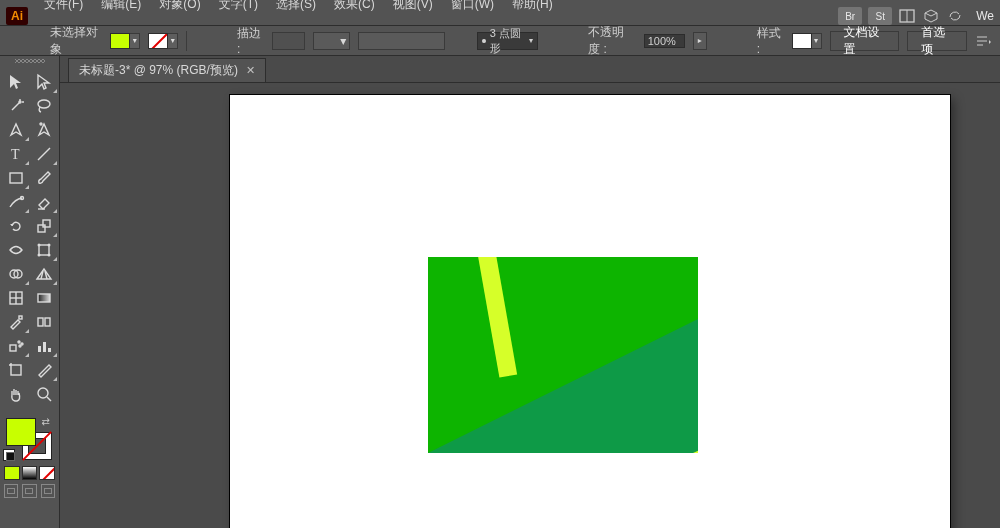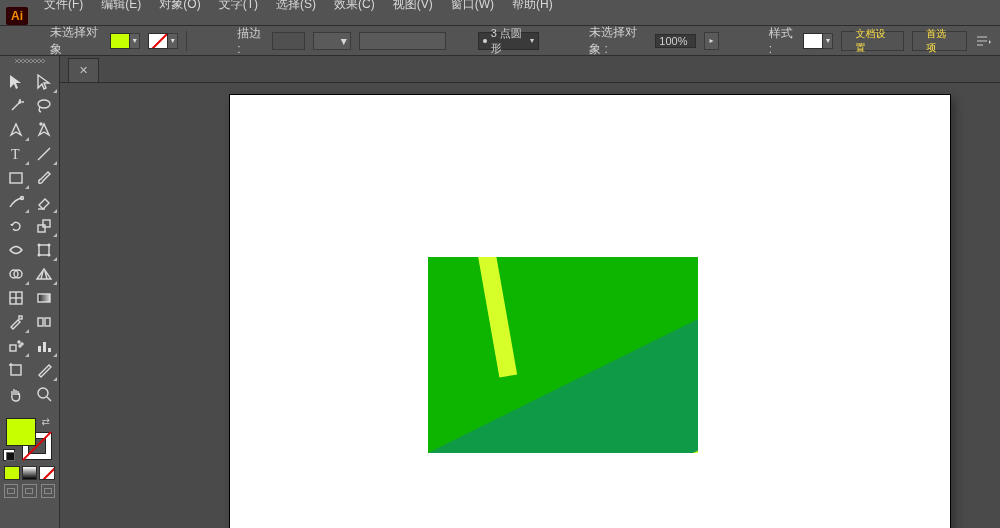--- a/index.html
+++ b/index.html
@@ -73,21 +73,21 @@
   }
   .variable-dd .dot { width:4px; height:4px; border-radius:50%; background:#d0d0d0; }
   .opacity-field {
     width: 46px; height: 14px; background:#3a3a3a; border:1px solid #2c2c2c;
     color:#d0d0d0; display:flex; align-items:center; padding:0 3px; font-size:11px;
   }
   .play { width:16px; height:18px; display:flex; align-items:center; justify-content:center;
           border:1px solid #3a3a3a; background:#5a5a5a; font-size:8px;}
   .btn-flat {
     height: 20px; padding:0 13px; background:#535353; border:1px solid #3a3a3a;
-    color:#fde047; display:flex; align-items:center; font-size:10px;
+    color:#ffffff; display:flex; align-items:center; font-size:12px;
   }
   .hamburger { width:20px; height:20px; display:flex; align-items:center; justify-content:center; }
 
   
   .mainrow { display:flex; height: calc(528px - 26px - 30px); }
   .tool-dock {
     width: 60px; background:#535353; border-right:1px solid #2d2d2d;
     display:flex; flex-direction:column; padding-top: 0;
   }
   .dock-grip {
@@ -212,20 +212,43 @@
   <div class="menu-item">文件(F)</div>
   <div class="menu-item">编辑(E)</div>
   <div class="menu-item">对象(O)</div>
   <div class="menu-item">文字(T)</div>
   <div class="menu-item">选择(S)</div>
   <div class="menu-item">效果(C)</div>
   <div class="menu-item">视图(V)</div>
   <div class="menu-item">窗口(W)</div>
   <div class="menu-item">帮助(H)</div>
   <div class="menu-spacer"></div>
+  <div class="win-right">
+    <div class="win-btn">Br</div>
+    <div class="win-btn">St</div>
+    <div class="panel-icon">
+      <svg viewBox="0 0 18 18">
+          <rect x="2" y="3" width="14" height="12"></rect>
+          <line x1="9" y1="3" x2="9" y2="15" stroke="#ccc"></line>
+        </svg>
+    </div>
+    <div class="panel-icon">
+      <svg viewBox="0 0 18 18">
+          <path d="M3 6 L9 3 L15 6 L9 9 Z" fill="none" stroke="#ccc"></path>
+          <path d="M3 6 V12 L9 15 L15 12 V6" fill="none" stroke="#ccc"></path>
+        </svg>
+    </div>
+    <div class="panel-icon">
+      <svg viewBox="0 0 18 18">
+          <path d="M4 10a5 5 0 0 1 9-3" fill="none" stroke="#ccc"></path>
+          <path d="M14 8a5 5 0 0 1-9 3" fill="none" stroke="#ccc"></path>
+        </svg>
+    </div>
+    <div class="wk-label">We</div>
+  </div>
 </div>
 
 <div class="controlbar">
   <span class="ctrl-label">未选择对象</span>
 
   <div class="sw-wrap">
     <span class="swatch" style="background:#c8ff00"></span>
       <span class="dd-caret">▾</span>
   </div>
   <div class="sw-wrap">
@@ -239,21 +262,21 @@
   <div class="stroke-field"></div>
   <div class="stroke-dropdown">▾</div>
   <div class="long-dropdown"></div>
 
   <div class="variable-dd">
     <span class="dot"></span>
       <span>3 点圆形</span>
       <span style="font-size:8px">▾</span>
   </div>
 
-  <span class="ctrl-label">未选择对象 :</span>
+  <span class="ctrl-label">不透明度 :</span>
   <div class="opacity-field">100%</div>
   <div class="play">▸</div>
 
   <span class="ctrl-label">样式 :</span>
   <div class="sw-wrap">
     <span class="swatch" style="background:#fff"></span>
       <span class="dd-caret">▾</span>
   </div>
 
   <div class="btn-flat">文档设置</div>
@@ -505,20 +528,21 @@
         </div>
       <div class="screen-icon">
           <div class="in"></div>
         </div>
     </div>
   </div>
 
   <div class="doc-area">
     <div class="tabstrip">
       <div class="doc-tab">
+        <span>未标题-3* @ 97% (RGB/预览)</span>
         <span class="close">✕</span>
       </div>
     </div>
     <div class="canvas-wrap">
       <div class="artboard"></div>
       <div class="artwork">
         <div class="art-triangle-dark"></div>
         <div class="art-yellow-diag"></div>
         <div class="art-yellow-vert"></div>
       </div>

